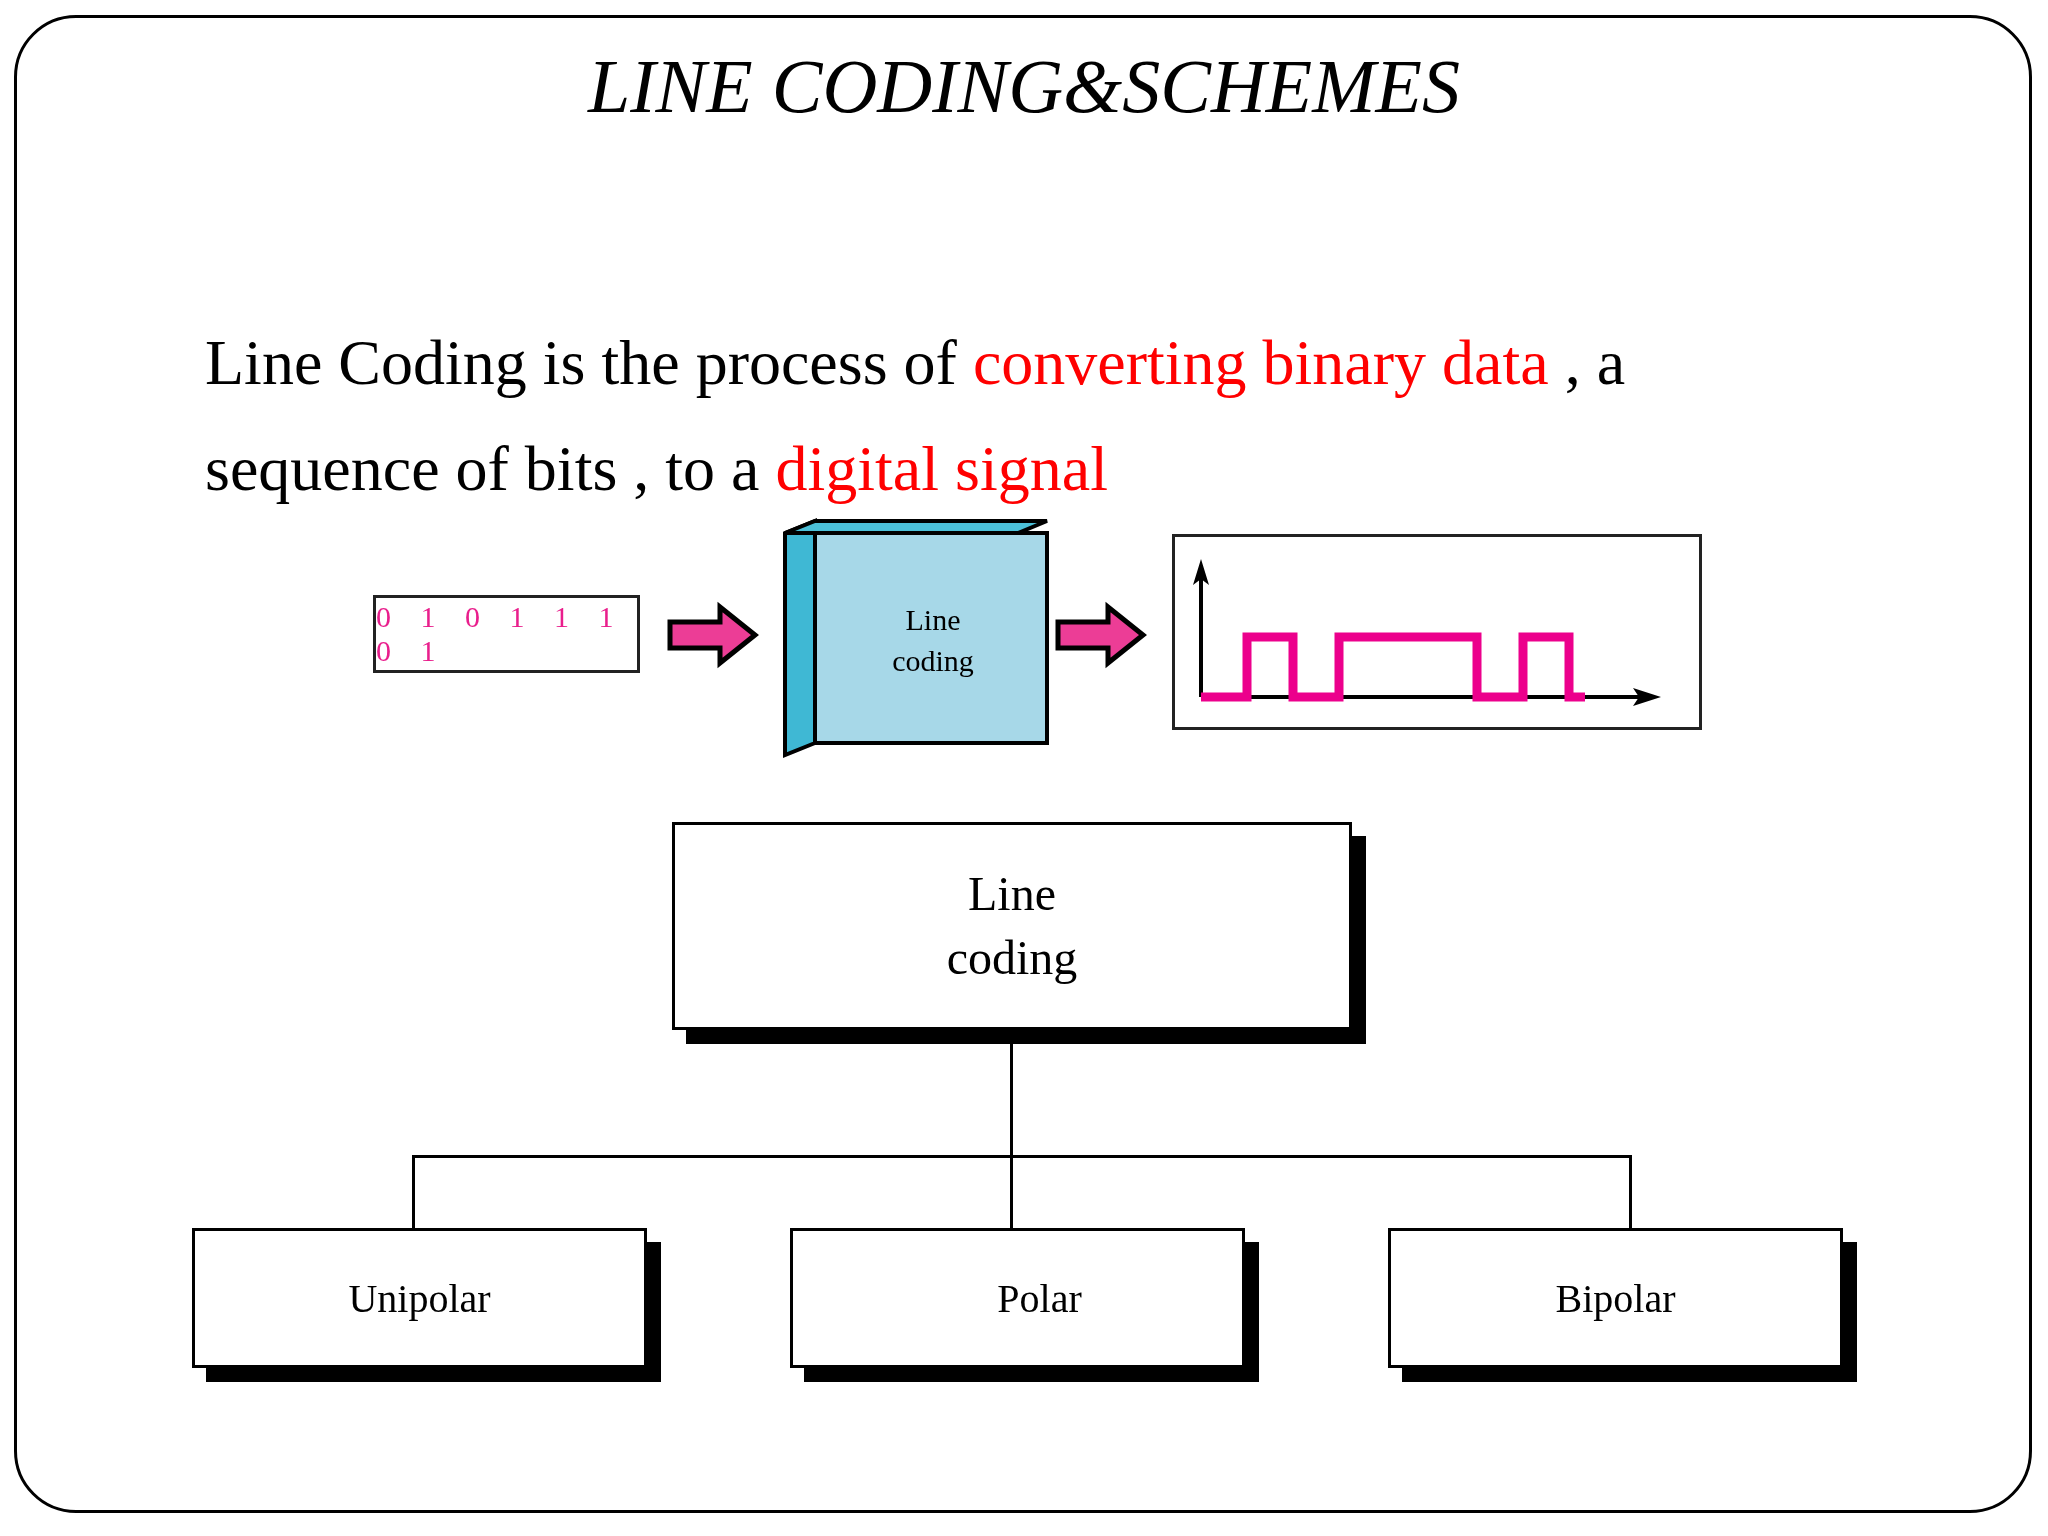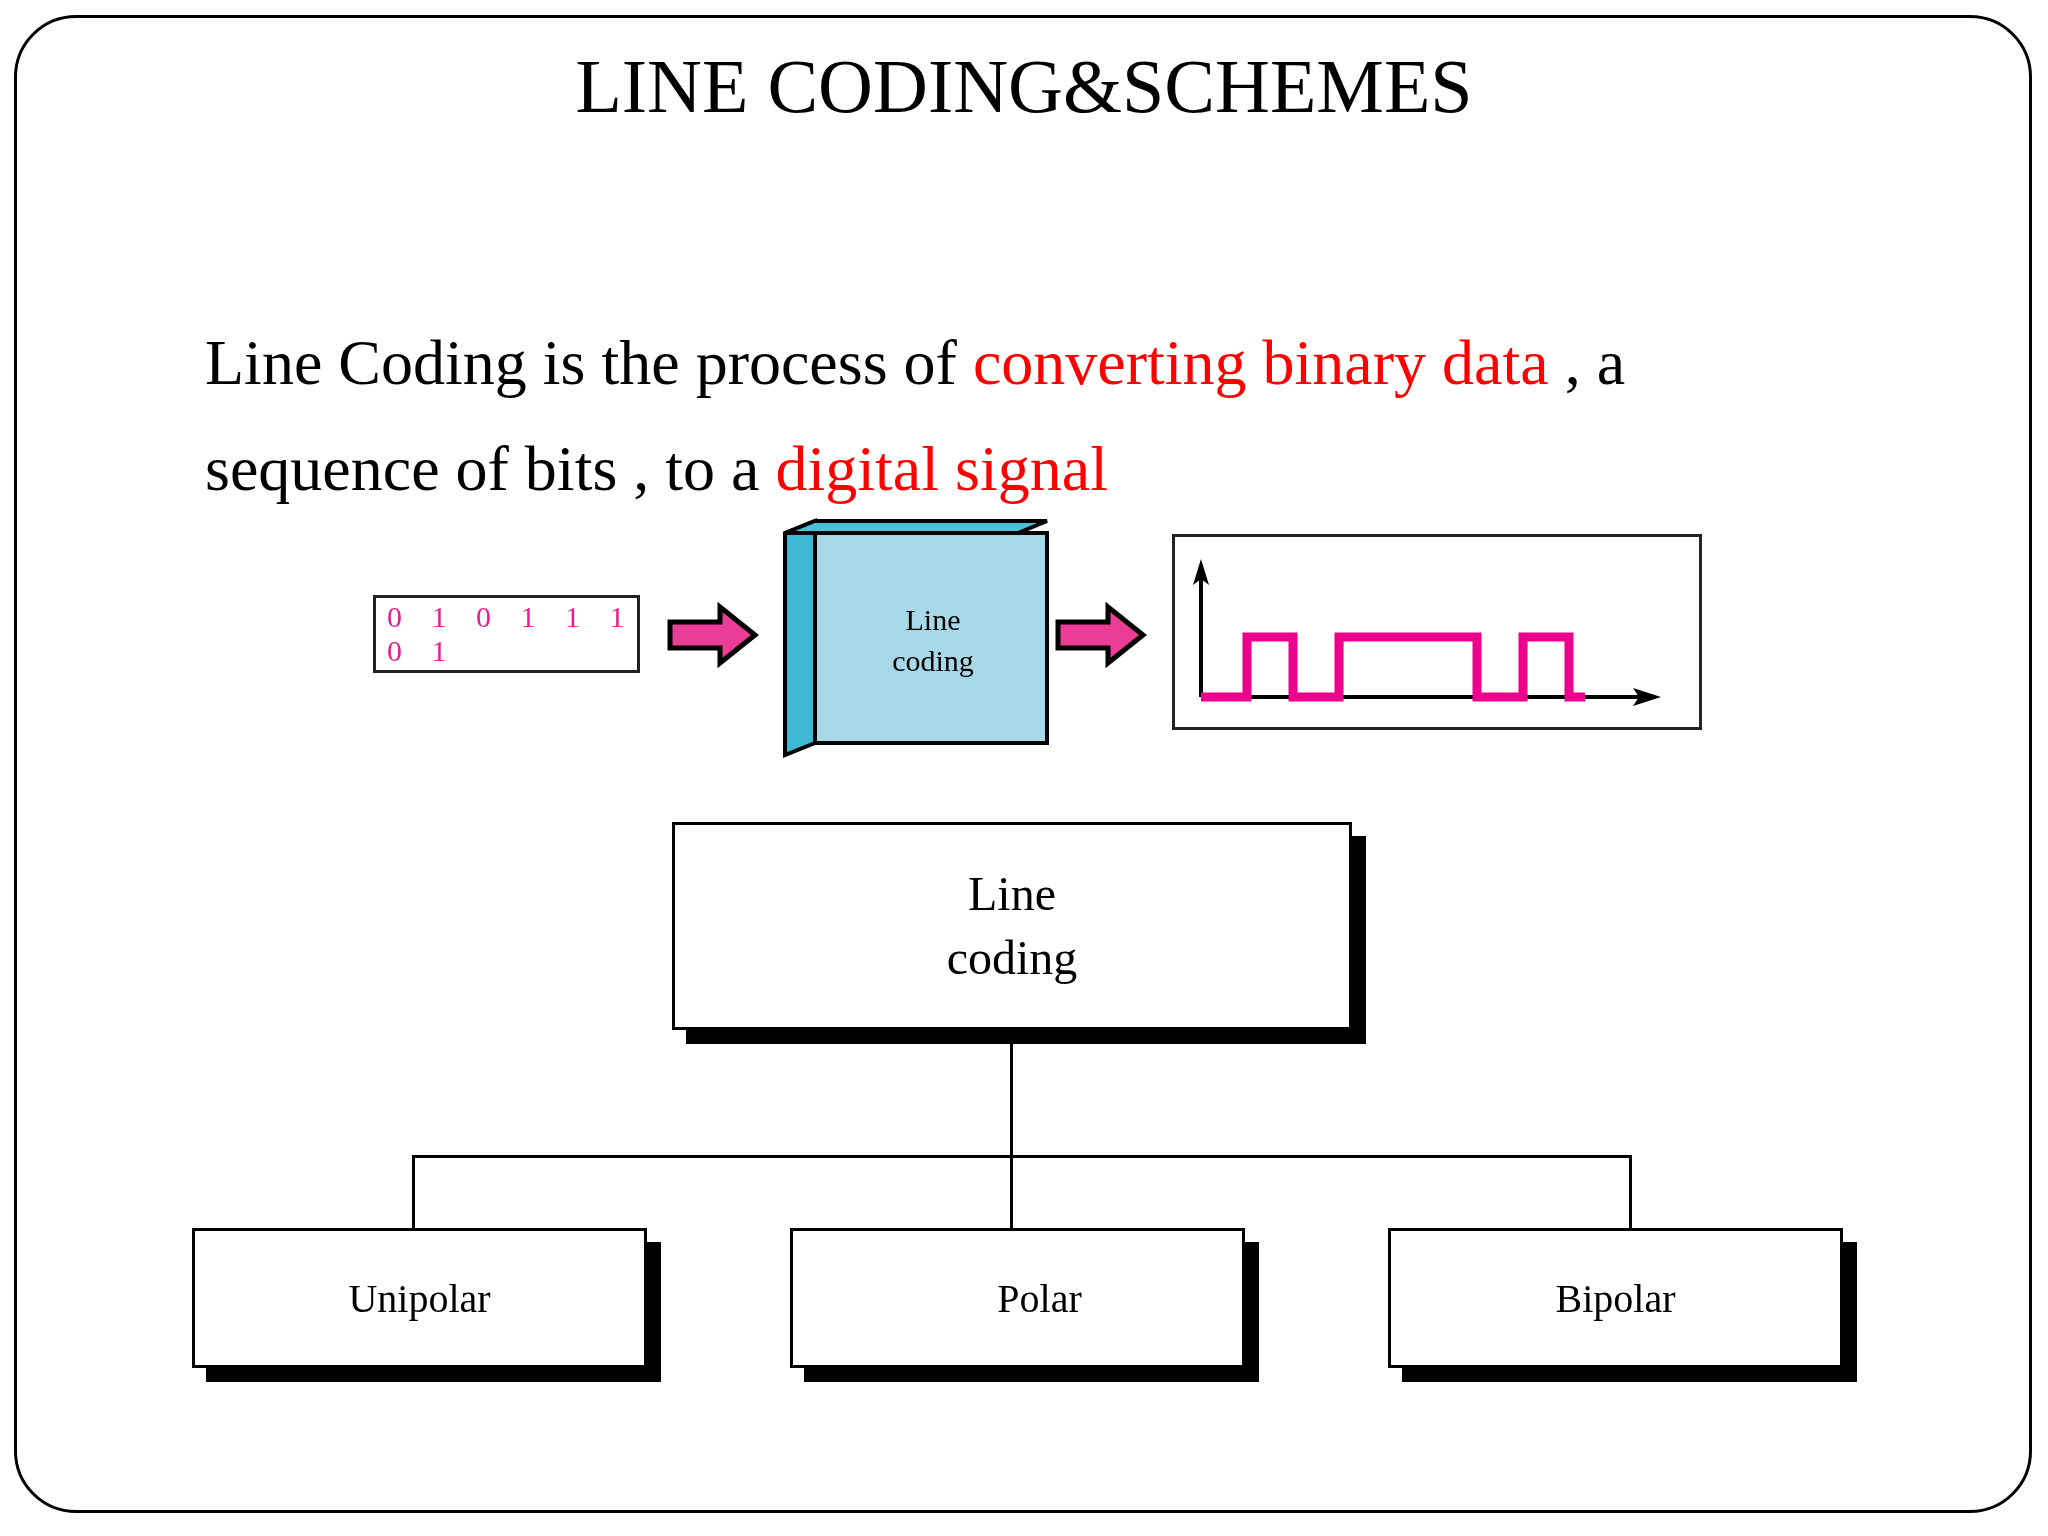--- a/index.html
+++ b/index.html
@@ -39,20 +39,21 @@
     position: absolute;
     left: 0;
     top: 48px;
     width: 2048px;
     text-align: center;
     font-size: 76px;
     line-height: 1.0;
     color: #000000;
     font-family: "Liberation Serif", "DejaVu Serif", serif;
     white-space: nowrap;
+    font-style: italic;
   }
 
   
   #body-text {
     position: absolute;
     left: 205px;
     top: 310px;
     width: 1640px;
     font-size: 64px;
     line-height: 1.65;
@@ -73,21 +74,20 @@
     background: #ffffff;
     display: flex;
     align-items: center;
     justify-content: center;
   }
   #binary-value {
     font-size: 30px;
     letter-spacing: 11px;
     color: #e91e8c;
     font-family: "Liberation Serif", "DejaVu Serif", serif;
-    padding-left: 11px;
   }
 
   
   .pink-arrow {
     position: absolute;
     width: 90px;
     height: 62px;
   }
   #arrow-1 { left: 668px; top: 604px; }
   #arrow-2 { left: 1056px; top: 604px; }

